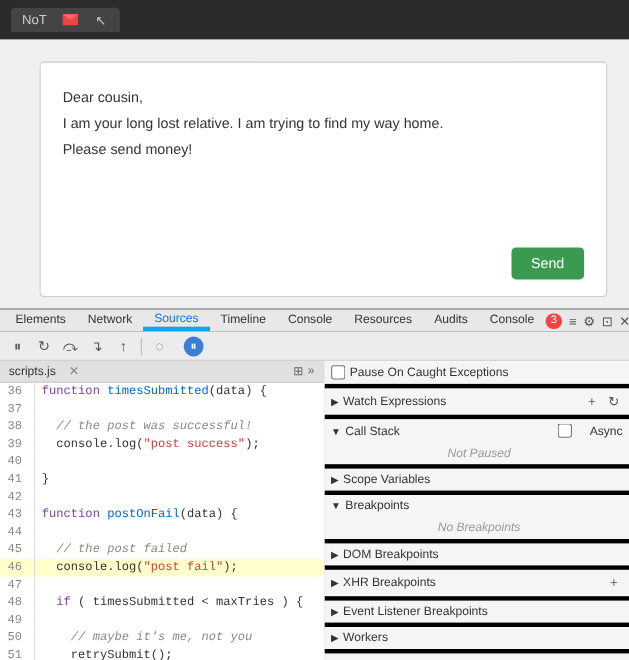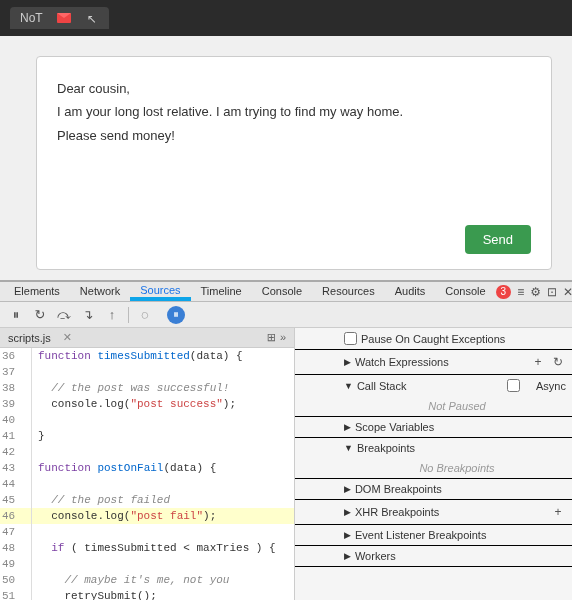--- a/index.html
+++ b/index.html
@@ -211,21 +211,21 @@
       display: flex;
       min-height: 16px;
       line-height: 16px;
     }
     .code-line.highlighted {
       background: #ffffcc;
     }
     .line-num {
       min-width: 32px;
       color: #888;
-      text-align: left;
+      text-align: center;
       padding-right: 6px;
       user-select: none;
       border-right: 1px solid #ddd;
       padding-left: 2px;
     }
     .line-code {
       padding-left: 6px;
       color: #333;
       white-space: pre;
     }
@@ -245,22 +245,21 @@
 
     
     .right-panel {
       flex: 1;
       display: flex;
       flex-direction: column;
       overflow-y: auto;
       background: #f5f5f5;
     }
     .panel-section {
-      border-bottom: 1px solid #000000;
-      padding-left: 43px;
+      border-bottom: 4px solid #000000;
     }
     .panel-header {
       display: flex;
       align-items: center;
       padding: 4px 6px;
       font-size: 11px;
       color: #333;
       cursor: pointer;
       gap: 4px;
     }

